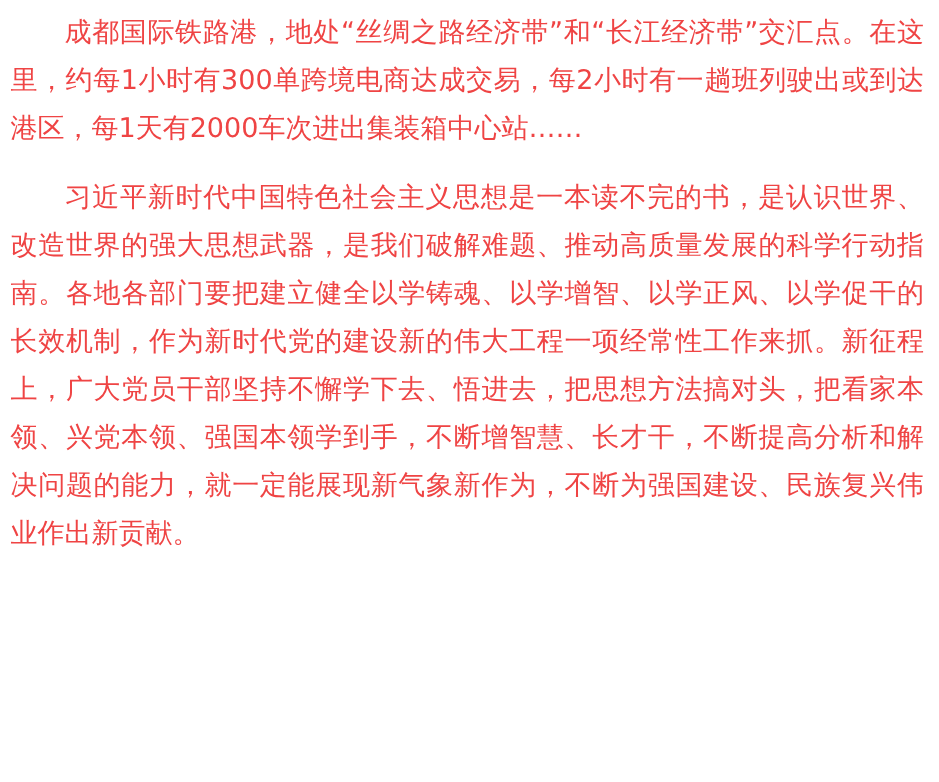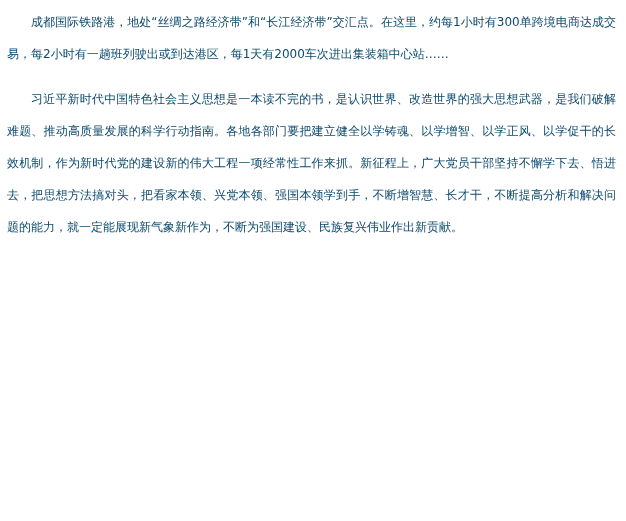--- a/index.html
+++ b/index.html
@@ -13,31 +13,30 @@
     overflow: hidden;
   }
   .article {
     box-sizing: border-box;
     width: 626px;
     padding: 6px 10px 0 7px;
     font-family: "DejaVu Sans", "Liberation Sans", sans-serif;
   }
   .article p {
     margin: 0 0 14px 0;
-    font-size: 12px;
+    font-size: 18px;
     line-height: 32px;
-    color: #0c4a6e;
+    color: #ef4444;
     text-align: justify;
     text-justify: inter-ideograph;
     text-indent: 2em;
     word-break: break-all;
   }
   .article p:last-child {
     margin-bottom: 16px;
-    font-family: Liberation Mono, monospace;
   }
 </style>
 </head>
 <body>
 
 <div class="article">
   <p>成都国际铁路港，地处“丝绸之路经济带”和“长江经济带”交汇点。在这里，约每1小时有300单跨境电商达成交易，每2小时有一趟班列驶出或到达港区，每1天有2000车次进出集装箱中心站……</p>
   <p>习近平新时代中国特色社会主义思想是一本读不完的书，是认识世界、改造世界的强大思想武器，是我们破解难题、推动高质量发展的科学行动指南。各地各部门要把建立健全以学铸魂、以学增智、以学正风、以学促干的长效机制，作为新时代党的建设新的伟大工程一项经常性工作来抓。新征程上，广大党员干部坚持不懈学下去、悟进去，把思想方法搞对头，把看家本领、兴党本领、强国本领学到手，不断增智慧、长才干，不断提高分析和解决问题的能力，就一定能展现新气象新作为，不断为强国建设、民族复兴伟业作出新贡献。</p>
 </div>
 

